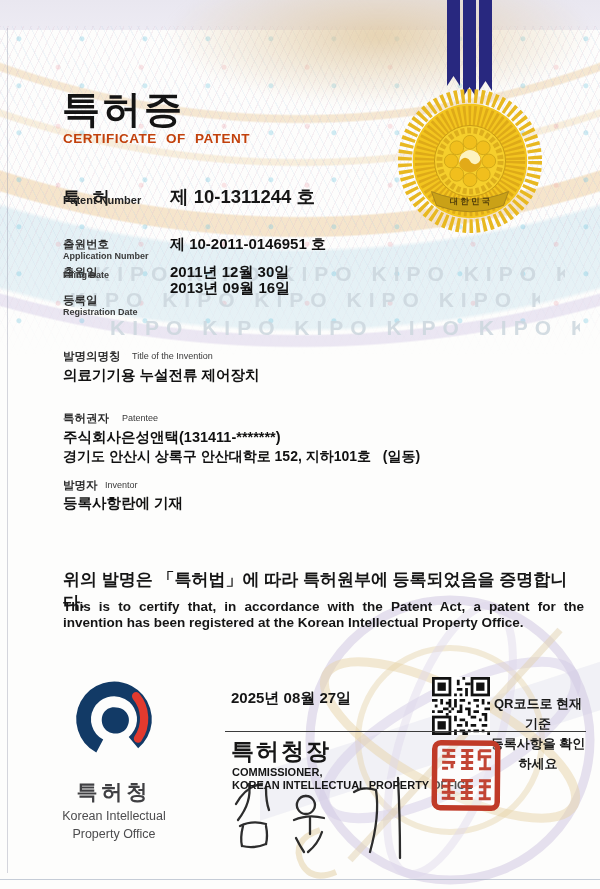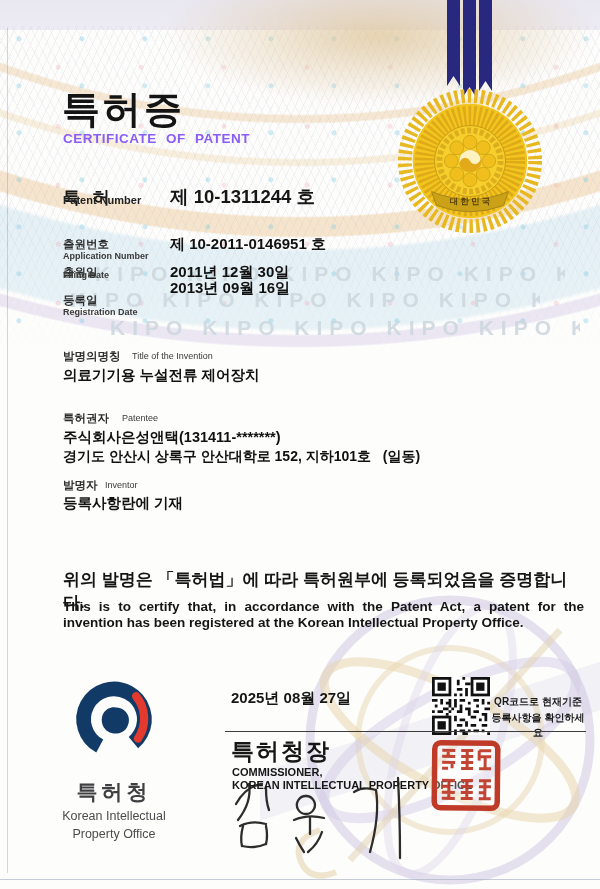--- a/index.html
+++ b/index.html
@@ -29,34 +29,34 @@
     background-image:
       radial-gradient(circle at 30% 40%, rgba(120,200,225,.35) 0 2px, transparent 3px),
       radial-gradient(circle at 70% 80%, rgba(235,150,160,.25) 0 2px, transparent 3px);
     background-size:63px 47px, 83px 59px;}
   .kipo-row{width:470px;color:rgba(203,214,221,.85);font-weight:bold;font-size:21px;
     letter-spacing:7px;white-space:nowrap;overflow:hidden;}
   .frame-left{left:7px;top:28px;width:0;height:845px;border-left:1px solid rgba(150,152,172,.4);}
   .frame-bottom{left:0;top:879px;width:600px;height:0;border-top:1px solid rgba(160,172,190,.6);}
   
   .title-ko{left:62px;top:84px;font-size:38px;font-weight:bold;letter-spacing:3px;color:#141414;}
-  .title-en{left:63px;top:131px;font-size:13.5px;font-weight:bold;letter-spacing:.5px;word-spacing:5px;color:#8b5cf6;}
+  .title-en{left:63px;top:131px;font-size:13.5px;font-weight:bold;letter-spacing:.5px;word-spacing:5px;color:#c2410c;}
   .lbl-ko{font-size:11.5px;font-weight:bold;color:#2d2d2d;}
   .lbl-en{font-size:9px;font-weight:bold;color:#3a3a3a;}
   .val{font-size:15px;font-weight:bold;color:#111;}
   .pat-lbl{left:63px;top:186px;font-size:17px;font-weight:bold;letter-spacing:4px;}
   .pat-val{left:170px;top:184px;font-size:18.5px;font-weight:bold;}
   .pat-sub{left:63px;top:194px;font-size:11px;font-weight:bold;color:#222;}
   .big-val{font-size:14.5px;font-weight:bold;color:#111;}
   .pre{white-space:pre;text-align:center;}
   .stmt-ko{left:63px;top:568px;width:522px;font-size:17px;font-weight:bold;color:#151515;}
   .stmt-en{left:63px;top:599px;width:521px;font-size:13.5px;font-weight:bold;color:#151515;
     text-align:justify;line-height:1.18;}
   .date{left:231px;top:689px;font-size:15px;font-weight:bold;}
-  .qr-cap{left:489px;top:694px;width:98px;font-size:10px;font-weight:bold;color:#1a1a1a;
+  .qr-cap{left:489px;top:694px;width:98px;font-size:13px;font-weight:bold;color:#1a1a1a;
     text-align:center;line-height:1.55;}
   .rule{left:225px;top:731px;width:361px;height:0;border-top:1.5px solid #3c3c3c;}
   .comm-ko{left:231px;top:736px;font-size:23px;font-weight:bold;letter-spacing:2px;}
   .comm-en{font-size:11px;font-weight:bold;color:#151515;}
   .logo-ko{left:39px;top:778px;width:150px;text-align:center;font-size:21px;font-weight:bold;color:#404043;letter-spacing:4px;}
   .logo-en{left:39px;width:150px;text-align:center;font-size:12.5px;color:#4c4c4e;}
   .sr{position:absolute;opacity:0;font-size:1px;left:0;top:0;}
 </style>
 </head>
 <body>

